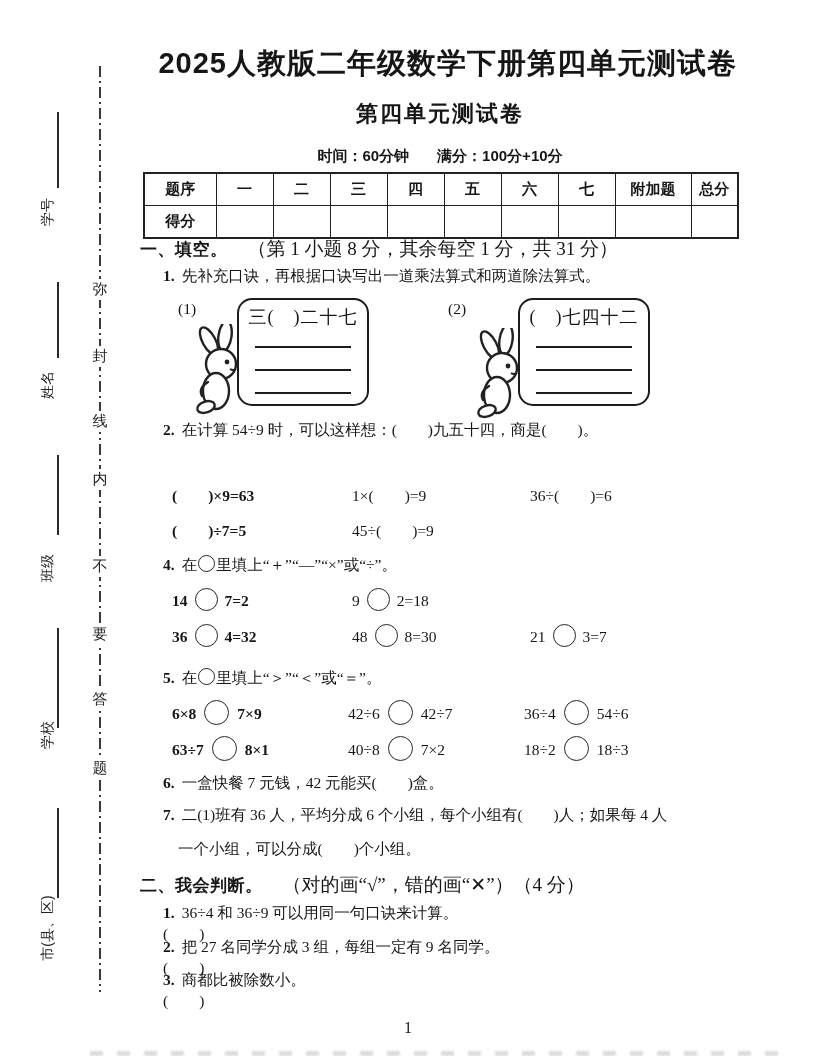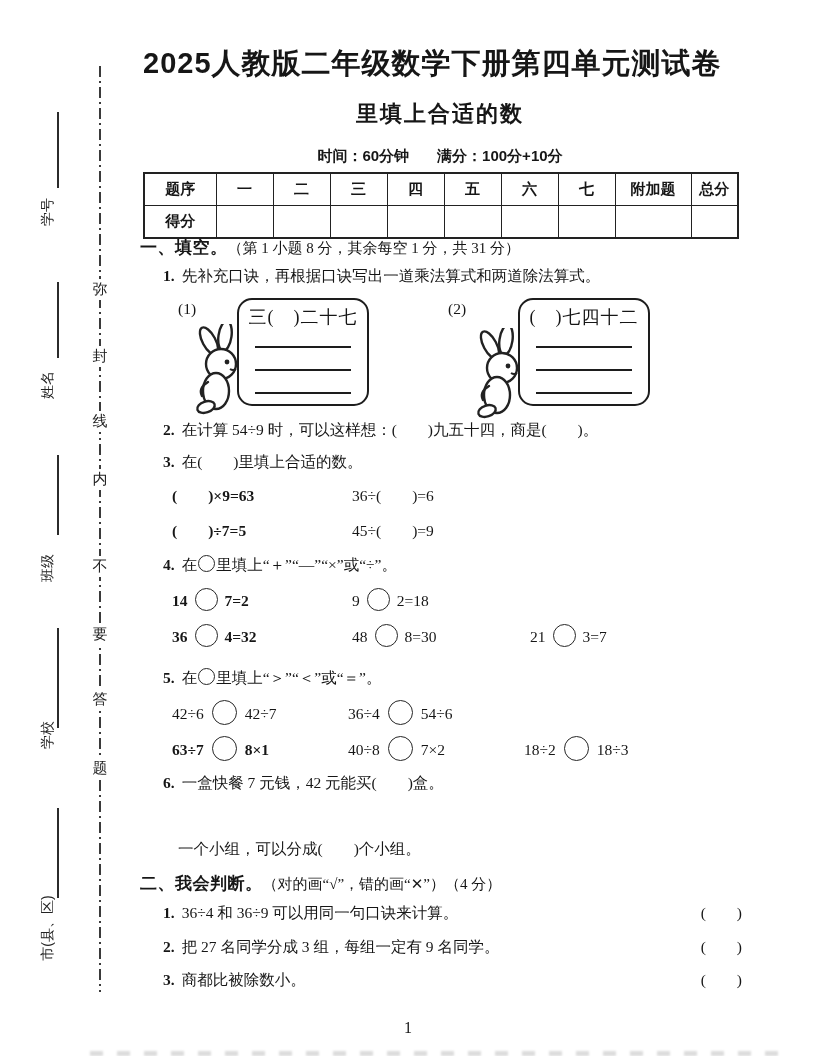--- a/index.html
+++ b/index.html
@@ -5,55 +5,55 @@
   html,body{margin:0;padding:0;background:#e8e8e8;}
   .page{
     position:relative;width:816px;height:1056px;background:#ffffff;
     font-family:"Liberation Serif","DejaVu Serif",serif;color:#161616;
     overflow:hidden;margin:0 auto;
   }
   .abs{position:absolute;}
   .sans{font-family:"Liberation Sans","DejaVu Sans",sans-serif;}
 
   
-  .title{left:143px;top:44px;width:594px;text-align:left;font-size:29px;font-weight:bold;letter-spacing:1px;white-space:nowrap;}
+  .title{left:143px;top:44px;width:594px;text-align:right;font-size:29px;font-weight:bold;letter-spacing:1px;white-space:nowrap;}
   .subtitle{left:143px;top:99px;width:594px;text-align:center;font-size:22px;font-weight:bold;letter-spacing:2px;}
   .infoline{left:143px;top:147px;width:594px;display:flex;justify-content:center;gap:28px;font-size:15px;font-weight:bold;}
 
   
   .score-table-wrap{left:143px;top:172px;}
   table.score{border-collapse:collapse;table-layout:fixed;width:594px;border:2px solid #222;}
   table.score td{border:1px solid #222;height:25px;text-align:center;vertical-align:middle;
     font-family:"Liberation Sans","DejaVu Sans",sans-serif;font-size:15px;font-weight:bold;padding:3px;}
 
   
   .seal-dash{left:99px;top:66px;width:2px;height:926px;
     background-image:repeating-linear-gradient(to bottom,#3a3a3a 0 11px,transparent 11px 15px,#3a3a3a 15px 17px,transparent 17px 21px);}
   .seal-char{left:100px;transform:translateX(-50%);background:#fff;font-size:15px;line-height:1;padding:3px 1px;color:#222;}
   .field-line{left:57px;width:2px;background:#2b2b2b;}
   .field-label{left:48px;transform:translate(-50%,-50%) rotate(-90deg);font-size:14px;white-space:nowrap;color:#222;
     font-family:"Liberation Sans","DejaVu Sans",sans-serif;}
 
   
   .sechead{font-size:17px;white-space:nowrap;}
   .sechead .h{font-weight:bold;font-family:"Liberation Sans","DejaVu Sans",sans-serif;letter-spacing:.5px;}
-  .sechead .note{font-size:15px;}
+  .sechead .note{font-size:19px;margin-left:20px;}
   .qline{font-size:15.5px;white-space:nowrap;}
   .qno{font-weight:bold;margin-right:7px;}
   .eqrow{display:flex;font-size:15.5px;align-items:center;white-space:nowrap;}
   .eqrow .c1{width:180px;font-weight:bold;}
   .eqrow .c2{width:178px;}
   .eqrow5 .c1{width:176px;}
   .eqrow5 .c2{width:176px;}
   .circ{display:inline-block;width:21px;height:21px;border:1.7px solid #262626;border-radius:50%;
     vertical-align:-5px;margin:0 7px;background:#fff;}
   .circ5{width:23px;height:23px;vertical-align:-6px;margin:0 8px;}
   .circ-sm{display:inline-block;width:15px;height:15px;border:1.5px solid #262626;border-radius:50%;
     vertical-align:-2px;margin:0 1px;}
-  .jrow{left:163px;width:579px;display:flex;justify-content:space-between;font-size:15.5px;white-space:nowrap;}
+  .jrow{left:163px;width:579px;display:flex;justify-content:space-between;font-size:15.5px;white-space:nowrap;flex-direction:column;}
 
   
   .q1item{position:absolute;width:230px;height:125px;}
   .q1no{position:absolute;left:0;top:4px;font-size:15.5px;}
   .rabbit{position:absolute;z-index:1;}
   .recitebox{position:absolute;top:2px;width:128px;height:104px;border:2.5px solid #1d1d1d;border-radius:15px;background:#fff;z-index:2;}
   .recite-title{text-align:center;font-size:18px;letter-spacing:1px;margin-top:5px;white-space:nowrap;}
   .bline{position:absolute;left:50%;transform:translateX(-50%);width:96px;height:0;border-bottom:2px solid #1d1d1d;}
 
   .pagenum{left:0;top:1019px;width:816px;text-align:center;font-size:16px;}
@@ -81,21 +81,21 @@
   <div class="abs field-line" style="top:282px;height:76px"></div>
   <div class="abs field-label" style="top:385px">姓名</div>
   <div class="abs field-line" style="top:455px;height:80px"></div>
   <div class="abs field-label" style="top:568px">班级</div>
   <div class="abs field-line" style="top:628px;height:100px"></div>
   <div class="abs field-label" style="top:735px">学校</div>
   <div class="abs field-line" style="top:808px;height:90px"></div>
   <div class="abs field-label" style="top:928px">市(县、区)</div>
 
   <div class="abs title sans">2025人教版二年级数学下册第四单元测试卷</div>
-  <div class="abs subtitle sans">里填上合适的数</div>
+  <div class="abs subtitle sans">第四单元测试卷</div>
   <div class="abs infoline sans">
     <span>时间：60分钟</span>
     <span>满分：100分+10分</span>
   </div>
 
   <div class="abs score-table-wrap">
     <table class="score">
       <colgroup>
         <col style="width:72px">
           <col style="width:57px">
@@ -186,25 +186,23 @@
       <div class="bline" style="top:46px"></div>
       <div class="bline" style="top:69px"></div>
       <div class="bline" style="top:92px"></div>
     </div>
   </div>
 
   <div class="abs qline" style="left:163px;top:420px">
     <span class="qno">2.</span><span>在计算 54÷9 时，可以这样想：(　　)九五十四，商是(　　)。</span>
   </div>
 
-  <div class="abs qline" style="left:163px;top:452px">
-    <span class="qno">3.</span><span>在(　　)里填上合适的数。</span>
-  </div>
   <div class="abs eqrow" style="left:172px;top:486px;width:570px">
     <span class="c1">(　　)×9=63</span>
+    <span class="c2">1×(　　)=9</span>
     <span>36÷(　　)=6</span>
   </div>
   <div class="abs eqrow" style="left:172px;top:521px;width:570px">
     <span class="c1">(　　)÷7=5</span>
     <span>45÷(　　)=9</span>
   </div>
 
   <div class="abs qline" style="left:163px;top:555px">
     <span class="qno">4.</span><span>在</span><span class="circ-sm"></span><span>里填上“＋”“—”“×”或“÷”。</span>
   </div>
@@ -215,33 +213,37 @@
   <div class="abs eqrow" style="left:172px;top:624px;width:570px">
     <span class="c1"><span>36</span><span class="circ"></span><span>4=32</span></span>
     <span class="c2"><span>48</span><span class="circ"></span><span>8=30</span></span>
     <span><span>21</span><span class="circ"></span><span>3=7</span></span>
   </div>
 
   <div class="abs qline" style="left:163px;top:668px">
     <span class="qno">5.</span><span>在</span><span class="circ-sm"></span><span>里填上“＞”“＜”或“＝”。</span>
   </div>
   <div class="abs eqrow eqrow5" style="left:172px;top:700px;width:572px">
+    <span class="c1"><span>6×8</span><span class="circ circ5"></span><span>7×9</span></span>
     <span class="c2"><span>42÷6</span><span class="circ circ5"></span><span>42÷7</span></span>
     <span><span>36÷4</span><span class="circ circ5"></span><span>54÷6</span></span>
   </div>
   <div class="abs eqrow eqrow5" style="left:172px;top:736px;width:572px">
     <span class="c1"><span>63÷7</span><span class="circ circ5"></span><span>8×1</span></span>
     <span class="c2"><span>40÷8</span><span class="circ circ5"></span><span>7×2</span></span>
     <span><span>18÷2</span><span class="circ circ5"></span><span>18÷3</span></span>
   </div>
 
   <div class="abs qline" style="left:163px;top:773px">
     <span class="qno">6.</span><span>一盒快餐 7 元钱，42 元能买(　　)盒。</span>
   </div>
 
+  <div class="abs qline" style="left:163px;top:805px">
+    <span class="qno">7.</span><span>二(1)班有 36 人，平均分成 6 个小组，每个小组有(　　)人；如果每 4 人</span>
+  </div>
   <div class="abs qline" style="left:178px;top:839px">
     <span>一个小组，可以分成(　　)个小组。</span>
   </div>
 
   <div class="abs sechead" style="left:140px;top:872px">
     <span class="h">二、我会判断。</span><span class="note">（对的画“√”，错的画“✕”）（4 分）</span>
   </div>
 
   <div class="abs jrow" style="top:903px">
     <span><span class="qno">1.</span><span>36÷4 和 36÷9 可以用同一句口诀来计算。</span></span>

